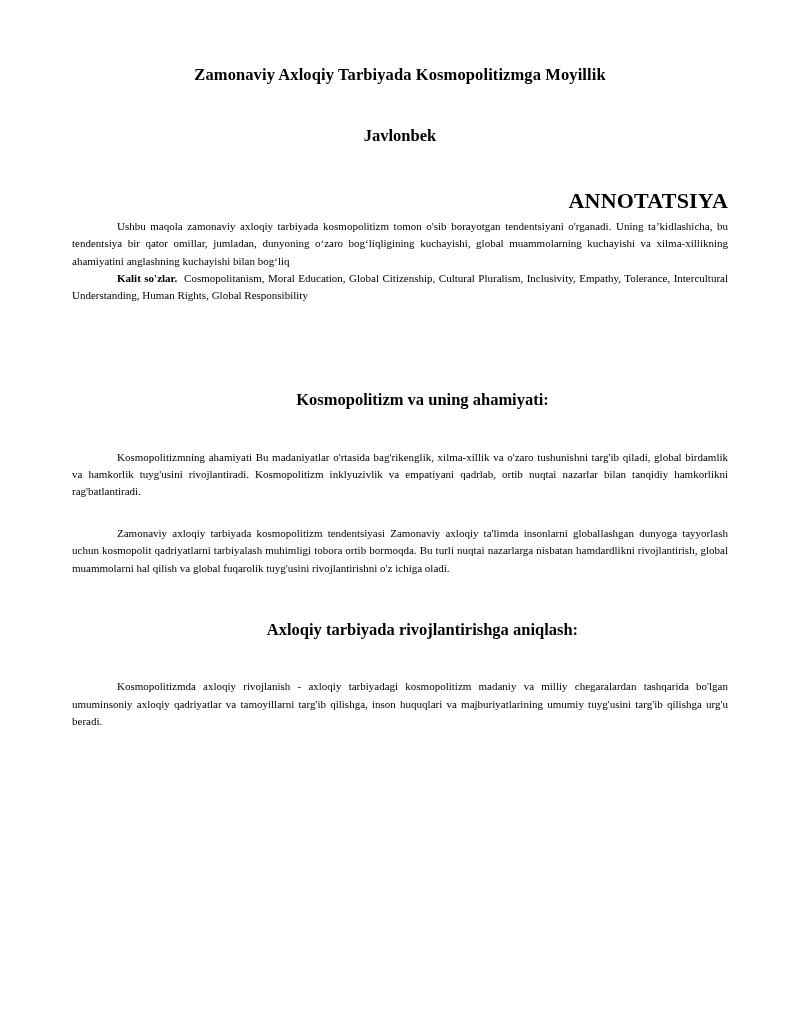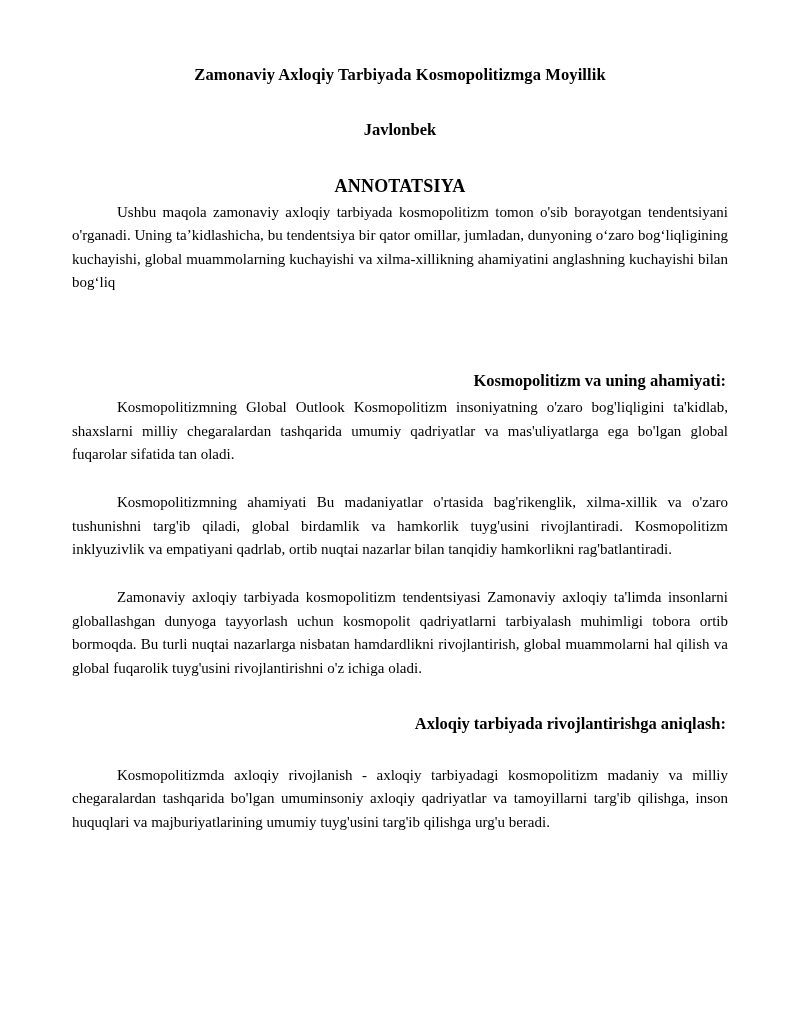--- a/index.html
+++ b/index.html
@@ -34,35 +34,35 @@
     text-align: center;
     margin: 0;
     padding-top: 64px;
     line-height: 1.35;
     letter-spacing: 0.1px;
   }
   .doc-author {
     font-size: 16.5px;
     font-weight: bold;
     text-align: center;
-    margin: 0;
+    margin: 6px;
     padding-top: 33px;
     line-height: 1.35;
   }
   .section-center-heading {
-    font-size: 18px;
+    font-size: 22px;
     font-weight: bold;
-    text-align: center;
+    text-align: right;
     margin: 0;
     padding-top: 32px;
     line-height: 1.35;
     letter-spacing: 0.2px;
   }
   p.body-text {
-    font-size: 15px;
+    font-size: 11px;
     line-height: 1.56;
     text-align: justify;
     text-justify: inter-word;
     margin: 0;
     text-indent: 45px;
     hyphens: manual;
   }
   .abstract-para {
     padding-top: 3px;
   }
@@ -71,49 +71,49 @@
   }
   .kw-label {
     font-weight: bold;
   }
   .kw-gap {
     white-space: pre;
   }
   .sub-heading {
     font-size: 16.5px;
     font-weight: bold;
-    margin: 2px;
+    margin: 11px;
     padding-left: 45px;
     line-height: 1.56;
-    text-align: right;
+    text-align: center;
   }
   .gap-large { height: 72px; }
   .gap-para { height: 25px; }
   .gap-small { height: 4px; }
 </style>
 </head>
 <body>
 
 <div class="page">
   <div class="content">
 
     <h1 class="doc-title">Zamonaviy Axloqiy Tarbiyada Kosmopolitizmga Moyillik</h1>
 
     <div class="doc-author">Javlonbek</div>
 
     <div class="section-center-heading">ANNOTATSIYA</div>
 
     <p class="body-text abstract-para">Ushbu maqola zamonaviy axloqiy tarbiyada kosmopolitizm tomon o'sib borayotgan tendentsiyani o'rganadi. Uning ta’kidlashicha, bu tendentsiya bir qator omillar, jumladan, dunyoning o‘zaro bog‘liqligining kuchayishi, global muammolarning kuchayishi va xilma-xillikning ahamiyatini anglashning kuchayishi bilan bog‘liq</p>
 
+    <p class="body-text keywords-para"><span class="kw-label">Kalit so'zlar.</span><span class="kw-gap">  </span><span>Cosmopolitanism, Moral Education, Global Citizenship, Cultural Pluralism, Inclusivity, Empathy, Tolerance, Intercultural Understanding, Human Rights, Global Responsibility</span></p>
 
     <div class="gap-large"></div>
 
     <div class="sub-heading">Kosmopolitizm va uning ahamiyati:</div>
 
-    <p class="body-text">Kosmopolitizmning Global Outlook Kosmopolitizm insoniyatning o'zaro bog'liqligini ta'kidlab, shaxslarni milliy chegaralardan tashqarida umumiy qadriyatlar va mas'uliyatlarga ega bo'lgan global fuqarolar sifatida tan oladi.</p>
 
     <div class="gap-para"></div>
 
     <p class="body-text">Kosmopolitizmning ahamiyati Bu madaniyatlar o'rtasida bag'rikenglik, xilma-xillik va o'zaro tushunishni targ'ib qiladi, global birdamlik va hamkorlik tuyg'usini rivojlantiradi. Kosmopolitizm inklyuzivlik va empatiyani qadrlab, ortib nuqtai nazarlar bilan tanqidiy hamkorlikni rag'batlantiradi.</p>
 
     <div class="gap-para"></div>
 
     <p class="body-text">Zamonaviy axloqiy tarbiyada kosmopolitizm tendentsiyasi Zamonaviy axloqiy ta'limda insonlarni globallashgan dunyoga tayyorlash uchun kosmopolit qadriyatlarni tarbiyalash muhimligi tobora ortib bormoqda. Bu turli nuqtai nazarlarga nisbatan hamdardlikni rivojlantirish, global muammolarni hal qilish va global fuqarolik tuyg'usini rivojlantirishni o'z ichiga oladi.</p>
 
     <div class="gap-para"></div>

